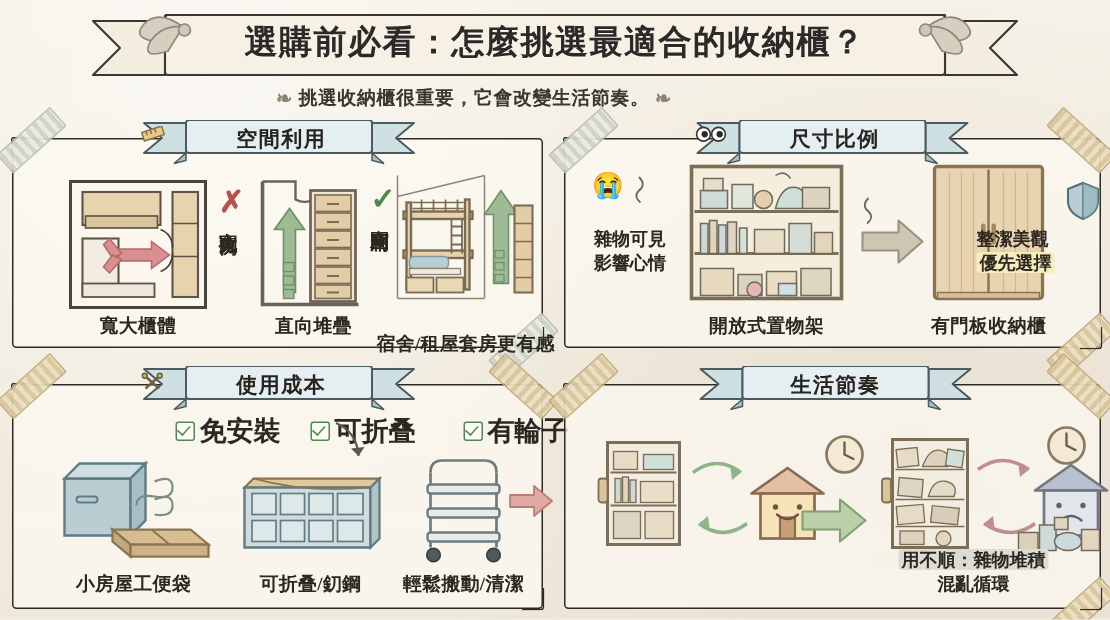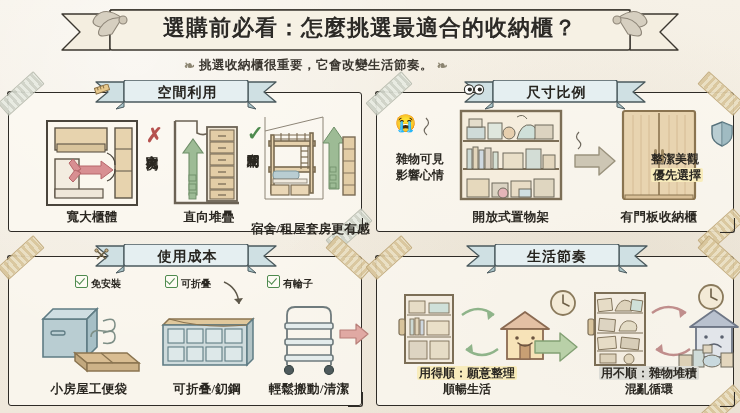--- a/index.html
+++ b/index.html
@@ -62,21 +62,21 @@
 
   
   .cap{position:absolute;font-size:12.5px;font-weight:700;color:#2b2822;text-align:center;white-space:nowrap;letter-spacing:.3px;}
 
   .vtext{position:absolute;writing-mode:vertical-rl;text-orientation:upright;font-size:12.5px;font-weight:700;color:#2b2822;line-height:1.12;letter-spacing:1px;}
 
   .mark{position:absolute;font-size:20px;font-weight:700;line-height:1;}
   .mark.x{color:#b6524f;}
   .mark.v{color:#4e8a4e;}
 
-  .chk{position:absolute;font-size:10px;font-weight:700;color:#2b2822;white-space:nowrap;}
+  .chk{position:absolute;font-size:18px;font-weight:700;color:#2b2822;white-space:nowrap;margin-left:42px;}
   .chk .box{display:inline-block;width:11px;height:11px;border:1.4px solid #4e8a4e;border-radius:2px;position:relative;margin-right:3px;vertical-align:-1px;background:#fdfbf4;}
   .chk .box::after{content:"";position:absolute;left:2px;top:0px;width:4px;height:7px;border:solid #4e8a4e;border-width:0 1.8px 1.8px 0;transform:rotate(42deg);}
 
   .lbl{position:absolute;font-size:12px;font-weight:700;color:#2b2822;text-align:center;line-height:1.35;white-space:nowrap;}
   .hl-y{background:#f8ecbc;padding:0 2px;border-radius:2px;}
   .hl-g{background:#dcdcd6;padding:0 2px;border-radius:2px;}
 
   .ill{position:absolute;}
   .emoji{position:absolute;font-size:17px;line-height:1;}
 </style>
@@ -520,23 +520,20 @@
         <ellipse cx="35" cy="20" rx="9" ry="6" fill="#c9d9de"></ellipse>
         <rect x="44" y="12" width="12" height="14" fill="#e3d6bd"></rect>
         <rect x="26" y="4" width="9" height="8" fill="#e0d5c0"></rect>
       </g>
     </svg>
     <svg class="ill" style="left:320px;top:26px;" width="28" height="28" viewBox="0 0 28 28">
       <circle cx="14" cy="14" r="12" fill="#f3ead6" stroke="#8a7a5c" stroke-width="1.8"></circle>
       <path d="M14,6 L14,14 L20,17" fill="none" stroke="#6e6047" stroke-width="1.6" stroke-linecap="round"></path>
     </svg>
 
-    <div class="lbl" style="left:10px;top:108px;width:160px;">
-      <span class="hl-y">用得順：願意整理</span><br><span>順暢生活</span>
-    </div>
     <div class="lbl" style="left:192px;top:108px;width:160px;">
       <span class="hl-g">用不順：雜物堆積</span><br><span>混亂循環</span>
     </div>
 
     <div class="ribbon" style="left:88px;top:-13px;width:184px;">
       <svg width="184" height="30" viewBox="0 0 184 30">
         <path d="M30,2 L154,2 L154,22 L182,22 L170,12 L182,2 L154,2" fill="#cfe0e3" stroke="#4b5a5e" stroke-width="1.3" stroke-linejoin="round"></path>
         <path d="M30,2 L30,22 L2,22 L14,12 L2,2 L30,2" fill="#cfe0e3" stroke="#4b5a5e" stroke-width="1.3" stroke-linejoin="round"></path>
         <rect x="30" y="0" width="124" height="22" rx="2" fill="#e5eff1" stroke="#4b5a5e" stroke-width="1.3"></rect>
         <path d="M30,22 L22,29 L30,27 Z M154,22 L162,29 L154,27 Z" fill="#a8c3c8" stroke="#4b5a5e" stroke-width="1"></path>

